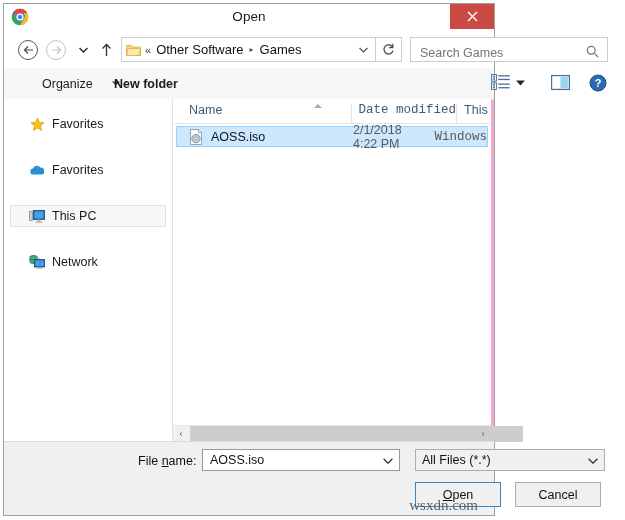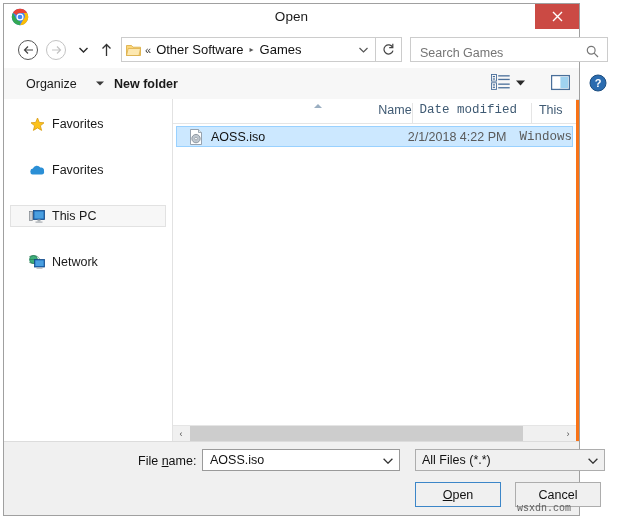--- a/index.html
+++ b/index.html
@@ -14,23 +14,23 @@
     font-size: 12px;
     color: #000000;
     overflow: hidden;
   }
 
   
   #dialog {
     position: absolute;
     left: 3px;
     top: 3px;
-    width: 577px;
+    width: 492px;
     height: 513px;
-    background: #f97316;
+    background: #f9a8d4;
     border: 1px solid #a0a0a0;
     box-sizing: border-box;
   }
 
   
   #titlebar {
     position: relative;
     height: 28px;
     background: #ffffff;
     border-bottom: 1px solid transparent;
@@ -192,21 +192,21 @@
   #toolbar {
     position: absolute;
     left: 0; right: 0;
     top: 64px;
     height: 31px;
     background: #f7f7f7;
     border-bottom: 1px solid #dedede;
   }
   #organize-button {
     position: absolute;
-    left: 22px; top: 5px;
+    left: 38px; top: 5px;
     height: 21px;
     display: flex; align-items: center;
     cursor: pointer;
     font-size: 12.5px;
     color: #1a1a1a;
     gap: 12px;
   }
   #organize-caret {
     margin-left: 7px;
     font-size: 8px;
@@ -305,21 +305,21 @@
     font-size: 12.5px;
     color: #3f5a73;
     padding-bottom: 4px;
     box-sizing: border-box;
     border-left: 1px solid #e5e5e5;
     padding-left: 7px;
     white-space: nowrap;
     cursor: pointer;
     height: 20px;
   }
-  .col-header:first-child { border-left: none; padding-left: 16px; text-align: right; }
+  .col-header:first-child { border-left: none; padding-left: 16px; }
   #col-name  { width: 268px; }
   #col-date  { width: 134px; font-family: Liberation Mono, monospace; }
   #col-type  { width: 50px; }
   #sort-indicator {
     position: absolute;
     left: 141px;
     top: 1px;
     width: 0; height: 0;
     border-left: 4px solid transparent;
     border-right: 4px solid transparent;
@@ -465,25 +465,25 @@
     left: 411px;
     border: 1px solid #3c86c8;
   }
   #cancel-button {
     left: 511px;
     border: 1px solid #adadad;
   }
   .ul { text-decoration: underline; }
   #watermark {
     position: absolute;
-    right: 8px;
+    right: 16px;
     bottom: 1px;
-    font-size: 10px;
+    font-size: 15px;
     color: #606060;
-    font-family: Liberation Mono, monospace;
+    font-family: Liberation Serif, serif;
   }
 </style>
 </head>
 <body>
 
 <div id="dialog">
 
   <div id="titlebar">
     <span id="chrome-icon">
       <svg width="18" height="18" viewBox="0 0 48 48">

